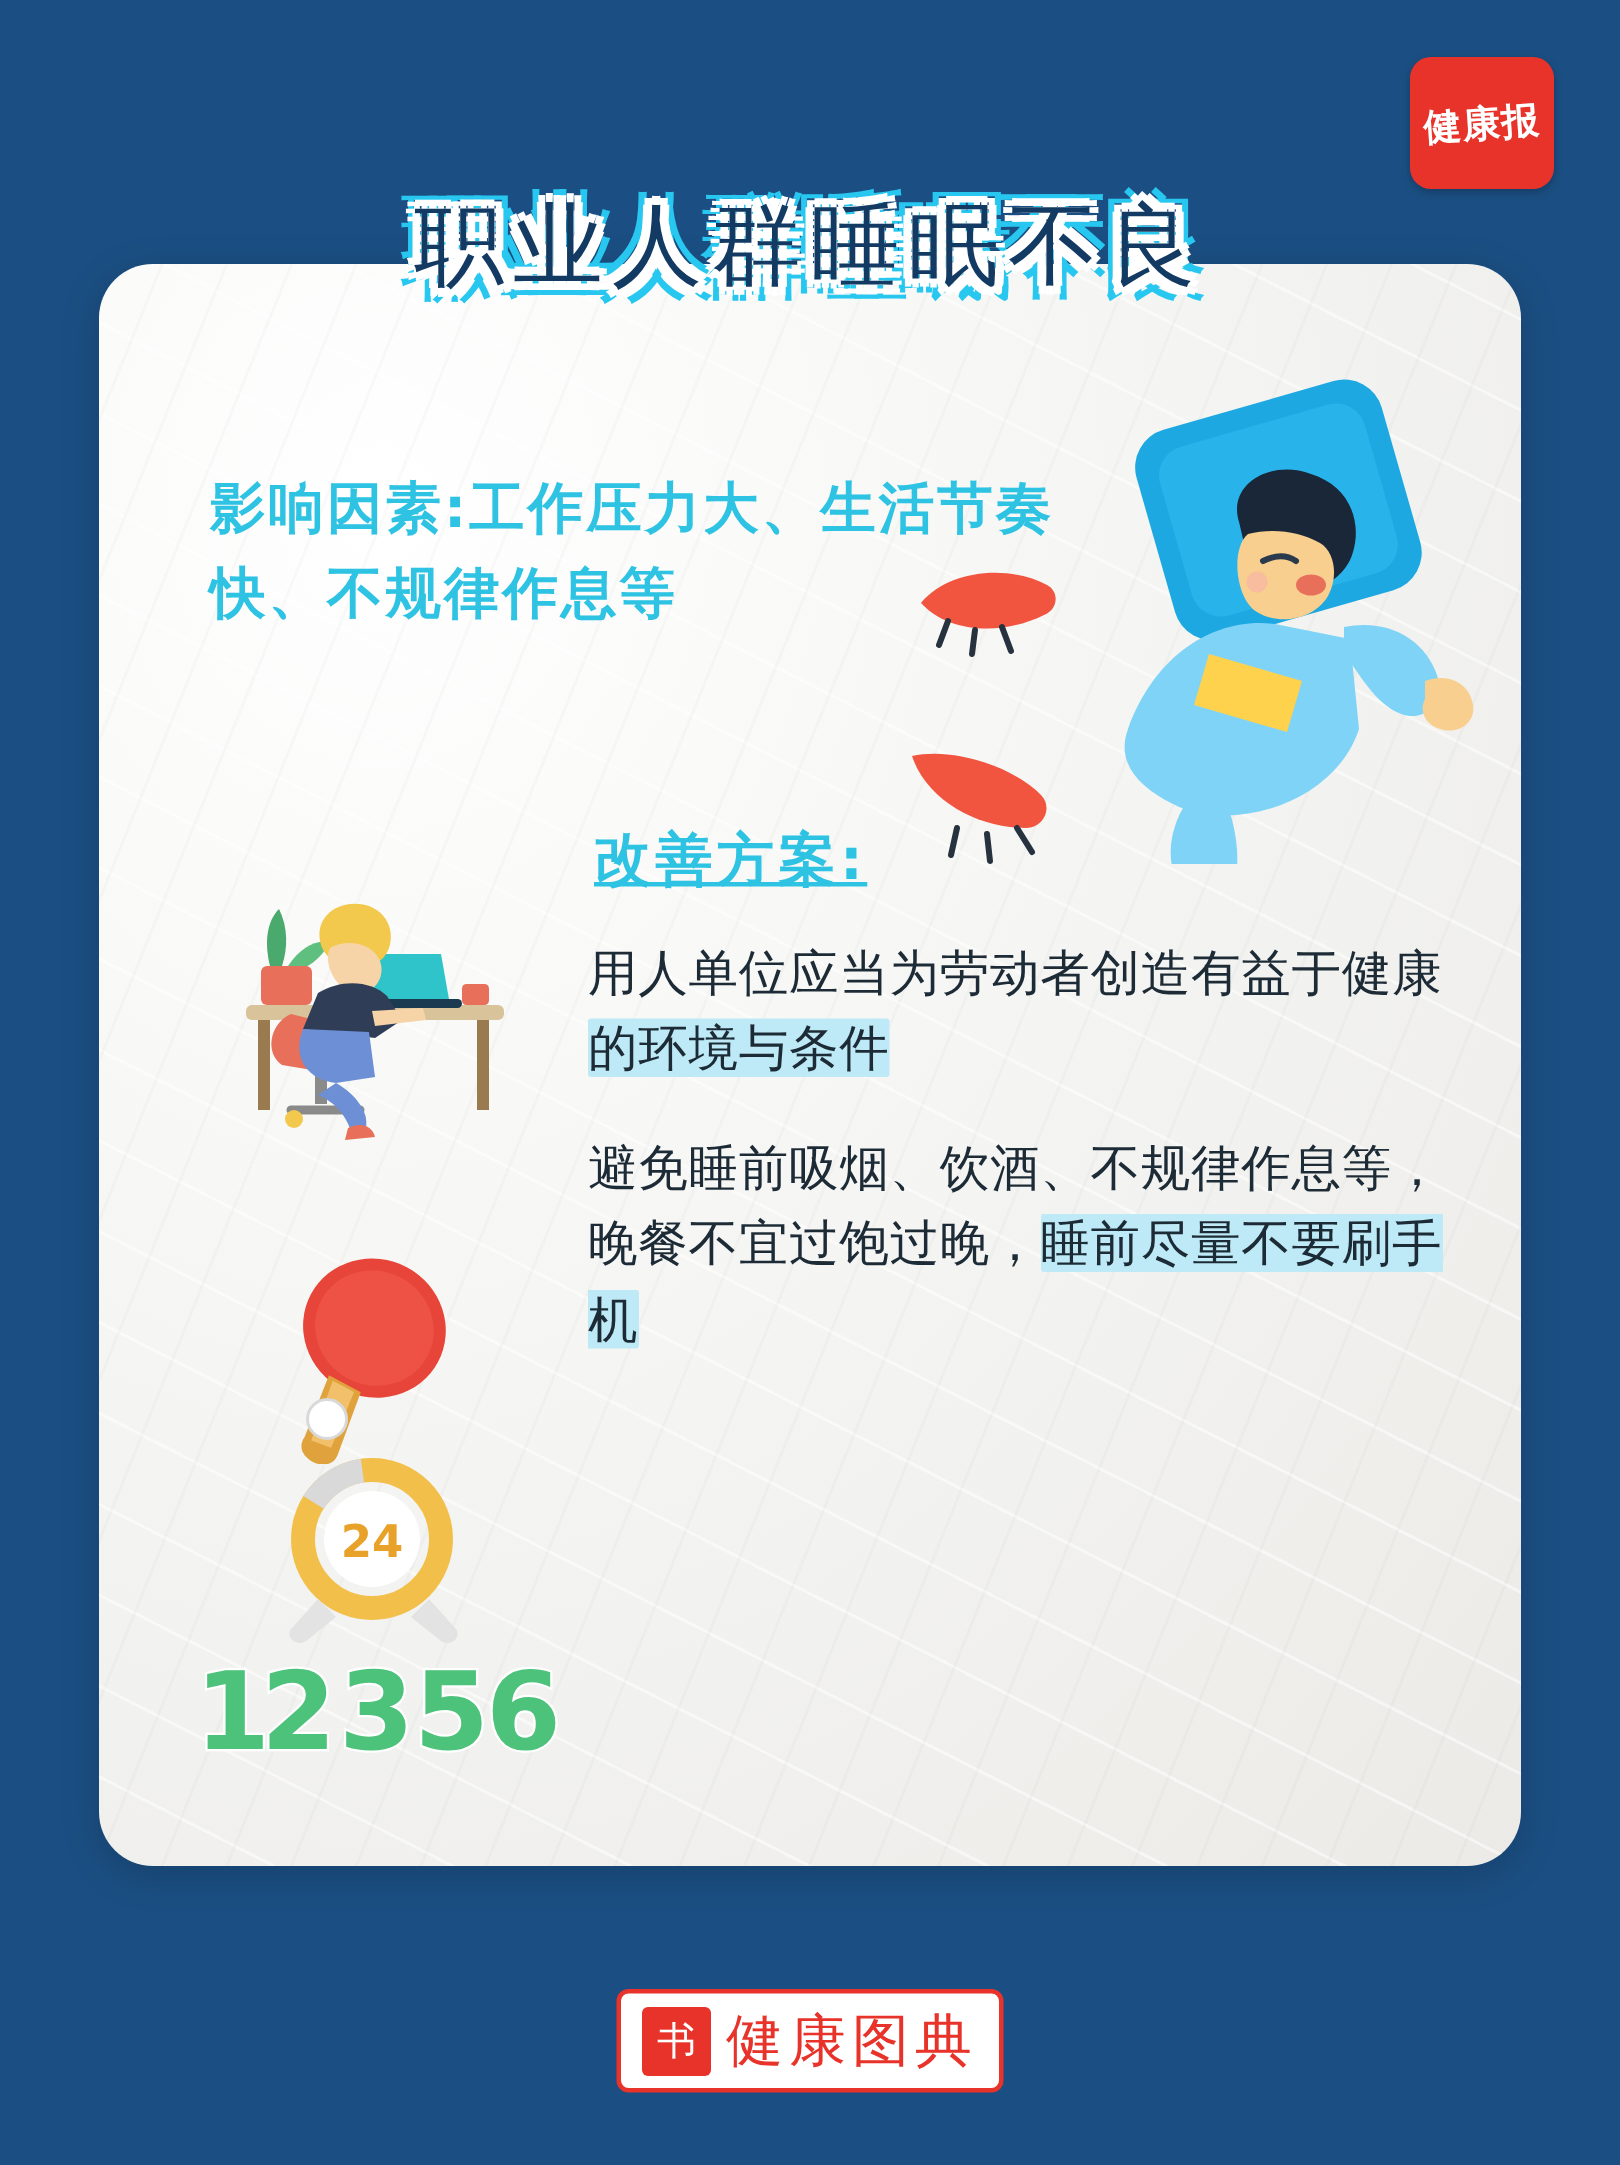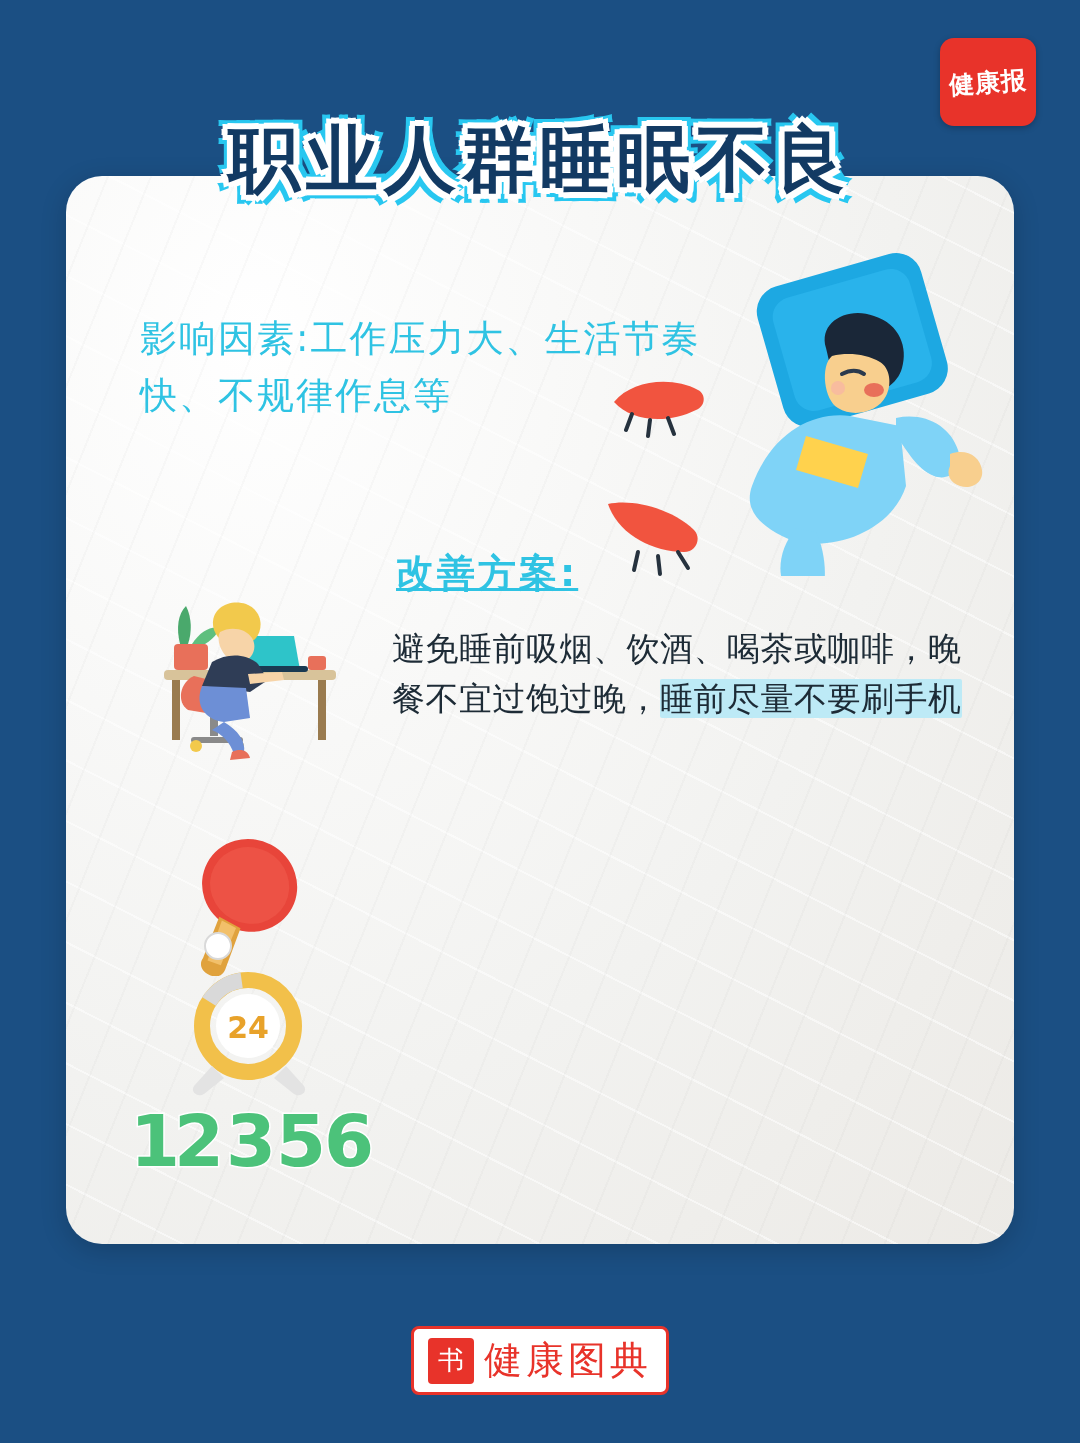--- a/index.html
+++ b/index.html
@@ -19,24 +19,24 @@
     box-shadow:0 2px 6px rgba(0,0,0,.25);
   }
   .brand-stamp span{
     color:#fff;font-size:25px;letter-spacing:1px;
     font-family:"DejaVu Serif","Liberation Serif",serif;
     transform:rotate(-4deg);
     font-weight:bold;
   }
   
   .title{
-    position:absolute;top:112px;left:0;width:1080px;
+    position:absolute;top:124px;left:0;width:1080px;
     text-align:center;
-    font-size:72px;
-    font-weight:bold;
+    font-size:60px;
+    font-weight:normal;
     letter-spacing:6px;
     color:#123a63;
     font-family:"DejaVu Sans","Liberation Sans",sans-serif;
     text-shadow:
       -5px -5px 0 #ffffff, 5px -5px 0 #ffffff,
       -5px  5px 0 #ffffff, 5px  5px 0 #ffffff,
       0 -6px 0 #ffffff, 0 6px 0 #ffffff,
       -6px 0 0 #ffffff, 6px 0 0 #ffffff,
       -9px -9px 0 #28c7f0, 9px 9px 0 #28c7f0,
       9px -9px 0 #28c7f0, -9px 9px 0 #28c7f0;
@@ -60,21 +60,21 @@
     background:
       repeating-linear-gradient(112deg, rgba(0,0,0,0) 0 38px, rgba(0,0,0,.018) 38px 40px),
       repeating-linear-gradient(27deg, rgba(0,0,0,0) 0 52px, rgba(255,255,255,.5) 52px 54px);
     pointer-events:none;
   }
   
   .intro{
     position:absolute;left:140px;top:310px;width:620px;
     color:#2fc3e3;
     font-size:37px;line-height:1.55;
-    font-weight:normal;
+    font-weight:bold;
     letter-spacing:2px;
     font-family:"DejaVu Sans","Liberation Sans",sans-serif;
     z-index:4;
   }
   .section-head{
     position:absolute;left:396px;top:548px;
     color:#2fc3e3;
     font-size:38px;font-weight:bold;letter-spacing:3px;
     font-family:"DejaVu Sans","Liberation Sans",sans-serif;
     z-index:4;
@@ -216,21 +216,24 @@
     <text x="4" y="68" fill="#4cc27a" stroke="#ffffff" stroke-width="3" paint-order="stroke">1</text>
     <text x="48" y="68" fill="#4cc27a" stroke="#ffffff" stroke-width="3" paint-order="stroke">2</text>
     <text x="100" y="68" fill="#4cc27a" stroke="#ffffff" stroke-width="3" paint-order="stroke">3</text>
     <text x="150" y="68" fill="#4cc27a" stroke="#ffffff" stroke-width="3" paint-order="stroke">5</text>
     <text x="198" y="68" fill="#4cc27a" stroke="#ffffff" stroke-width="3" paint-order="stroke">6</text>
   </g>
 </svg>
 
 <div class="tips">
   <div class="tip">
-    <span>避免睡前吸烟、饮酒、喝茶或咖啡，晚餐不宜过饱过晚，</span><span class="hl">睡前尽量不要刷手机</span><span></span>
+    <span>用人单位应当为劳动者创造有益于健康</span><span class="hl">的环境与条件</span><span></span>
+  </div>
+  <div class="tip">
+    <span>避免睡前吸烟、饮酒、不规律作息等，晚餐不宜过饱过晚，</span><span class="hl">睡前尽量不要刷手机</span><span></span>
   </div>
 </div>
 
 <div class="footer">
   <div class="footer-logo">
     <span class="mark">书</span>
     <span class="word">健康图典</span>
   </div>
 </div>
 

